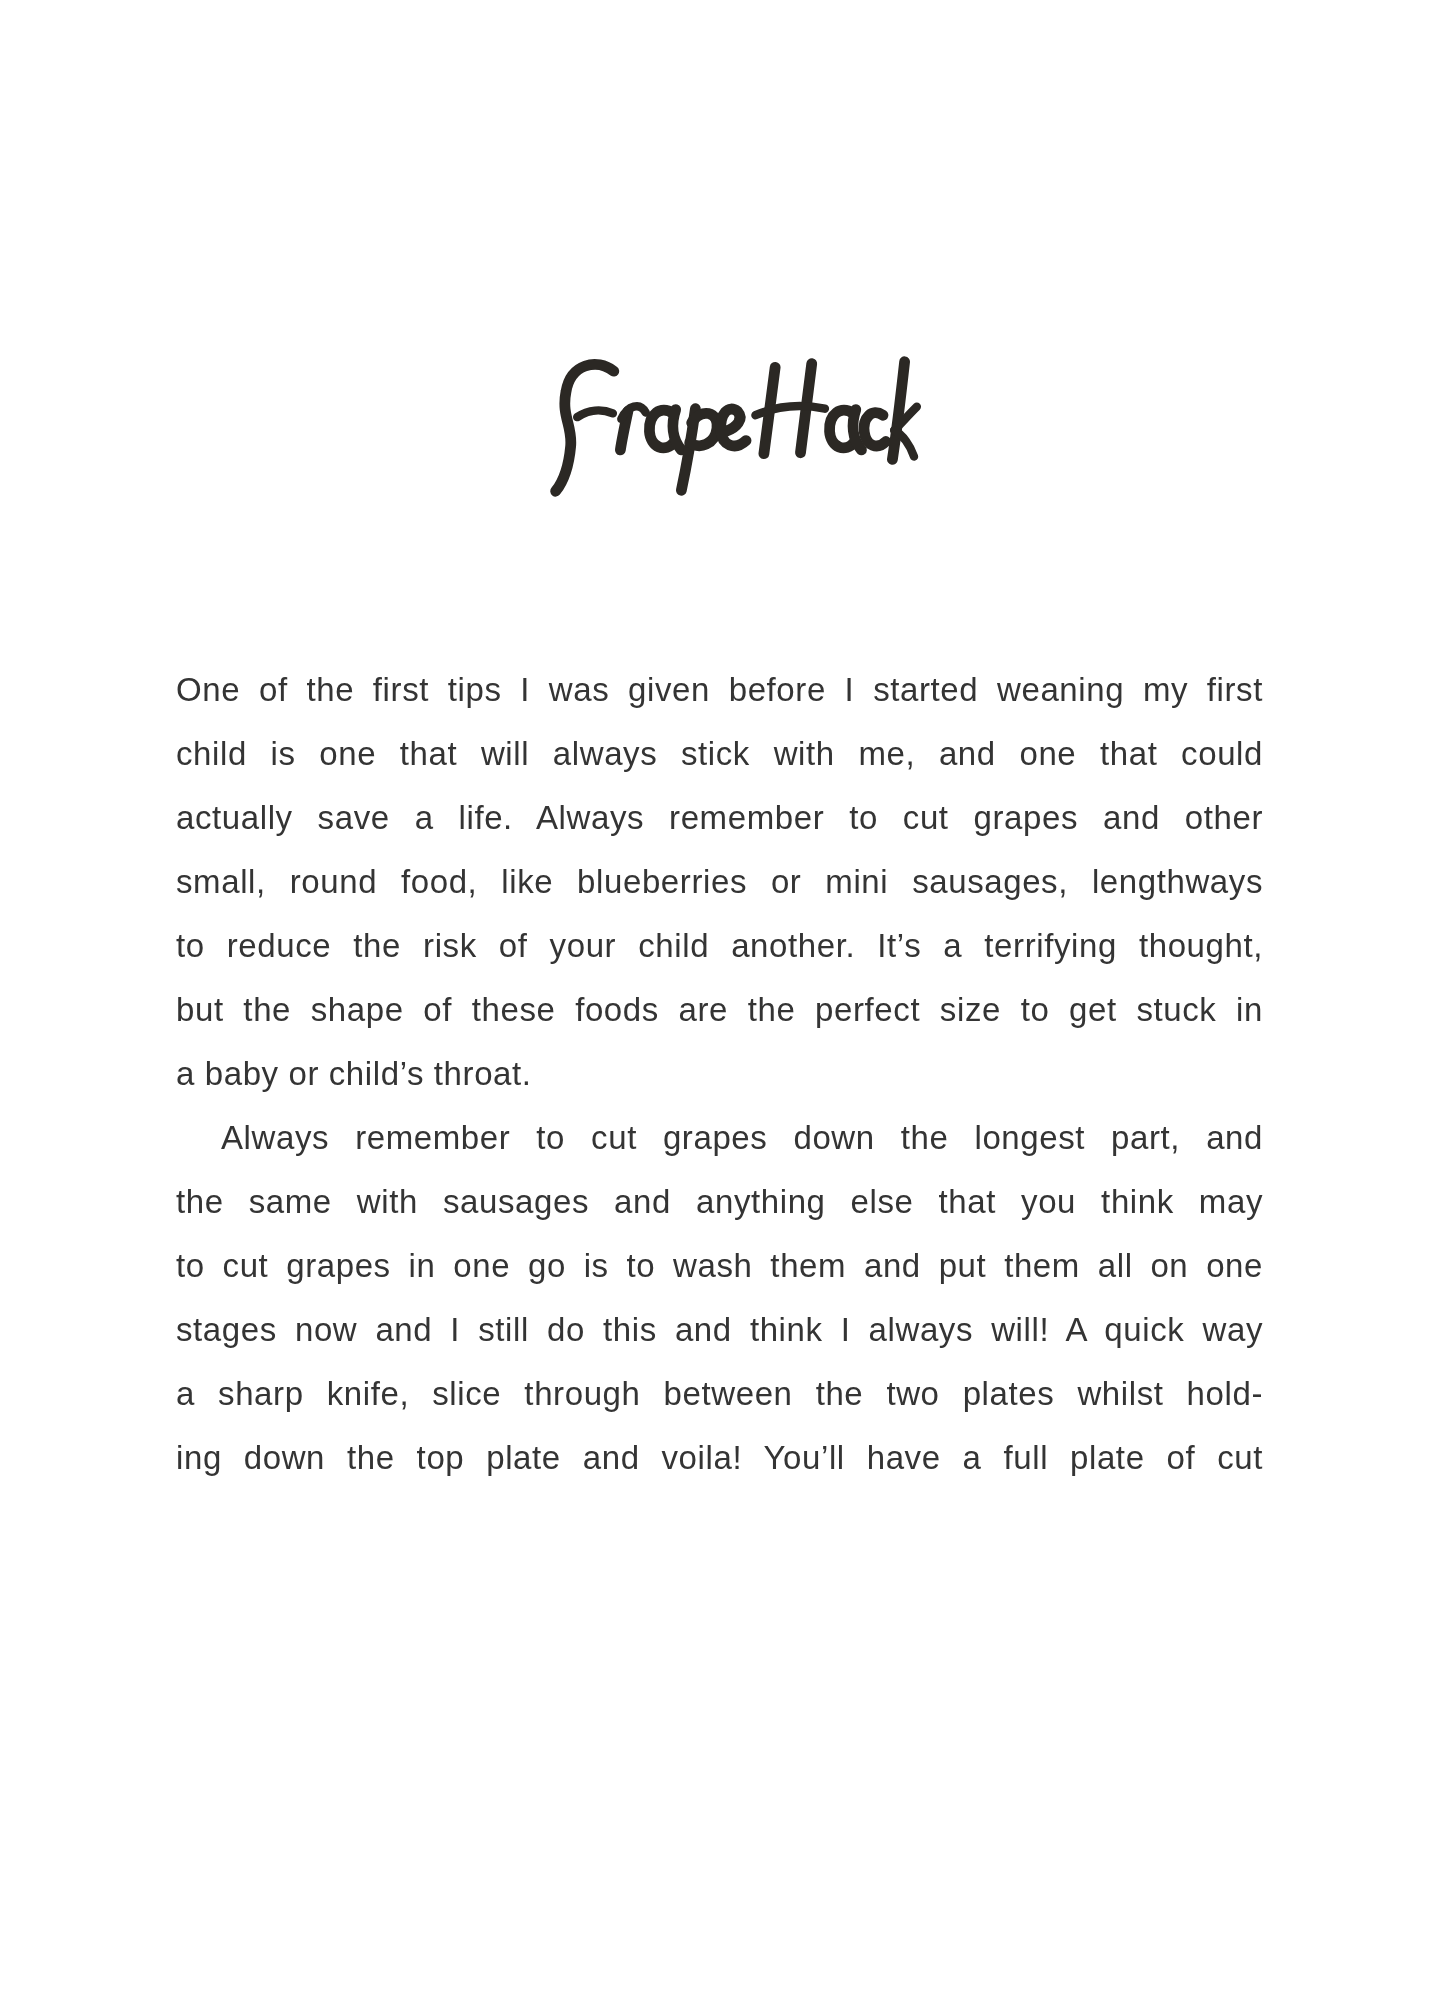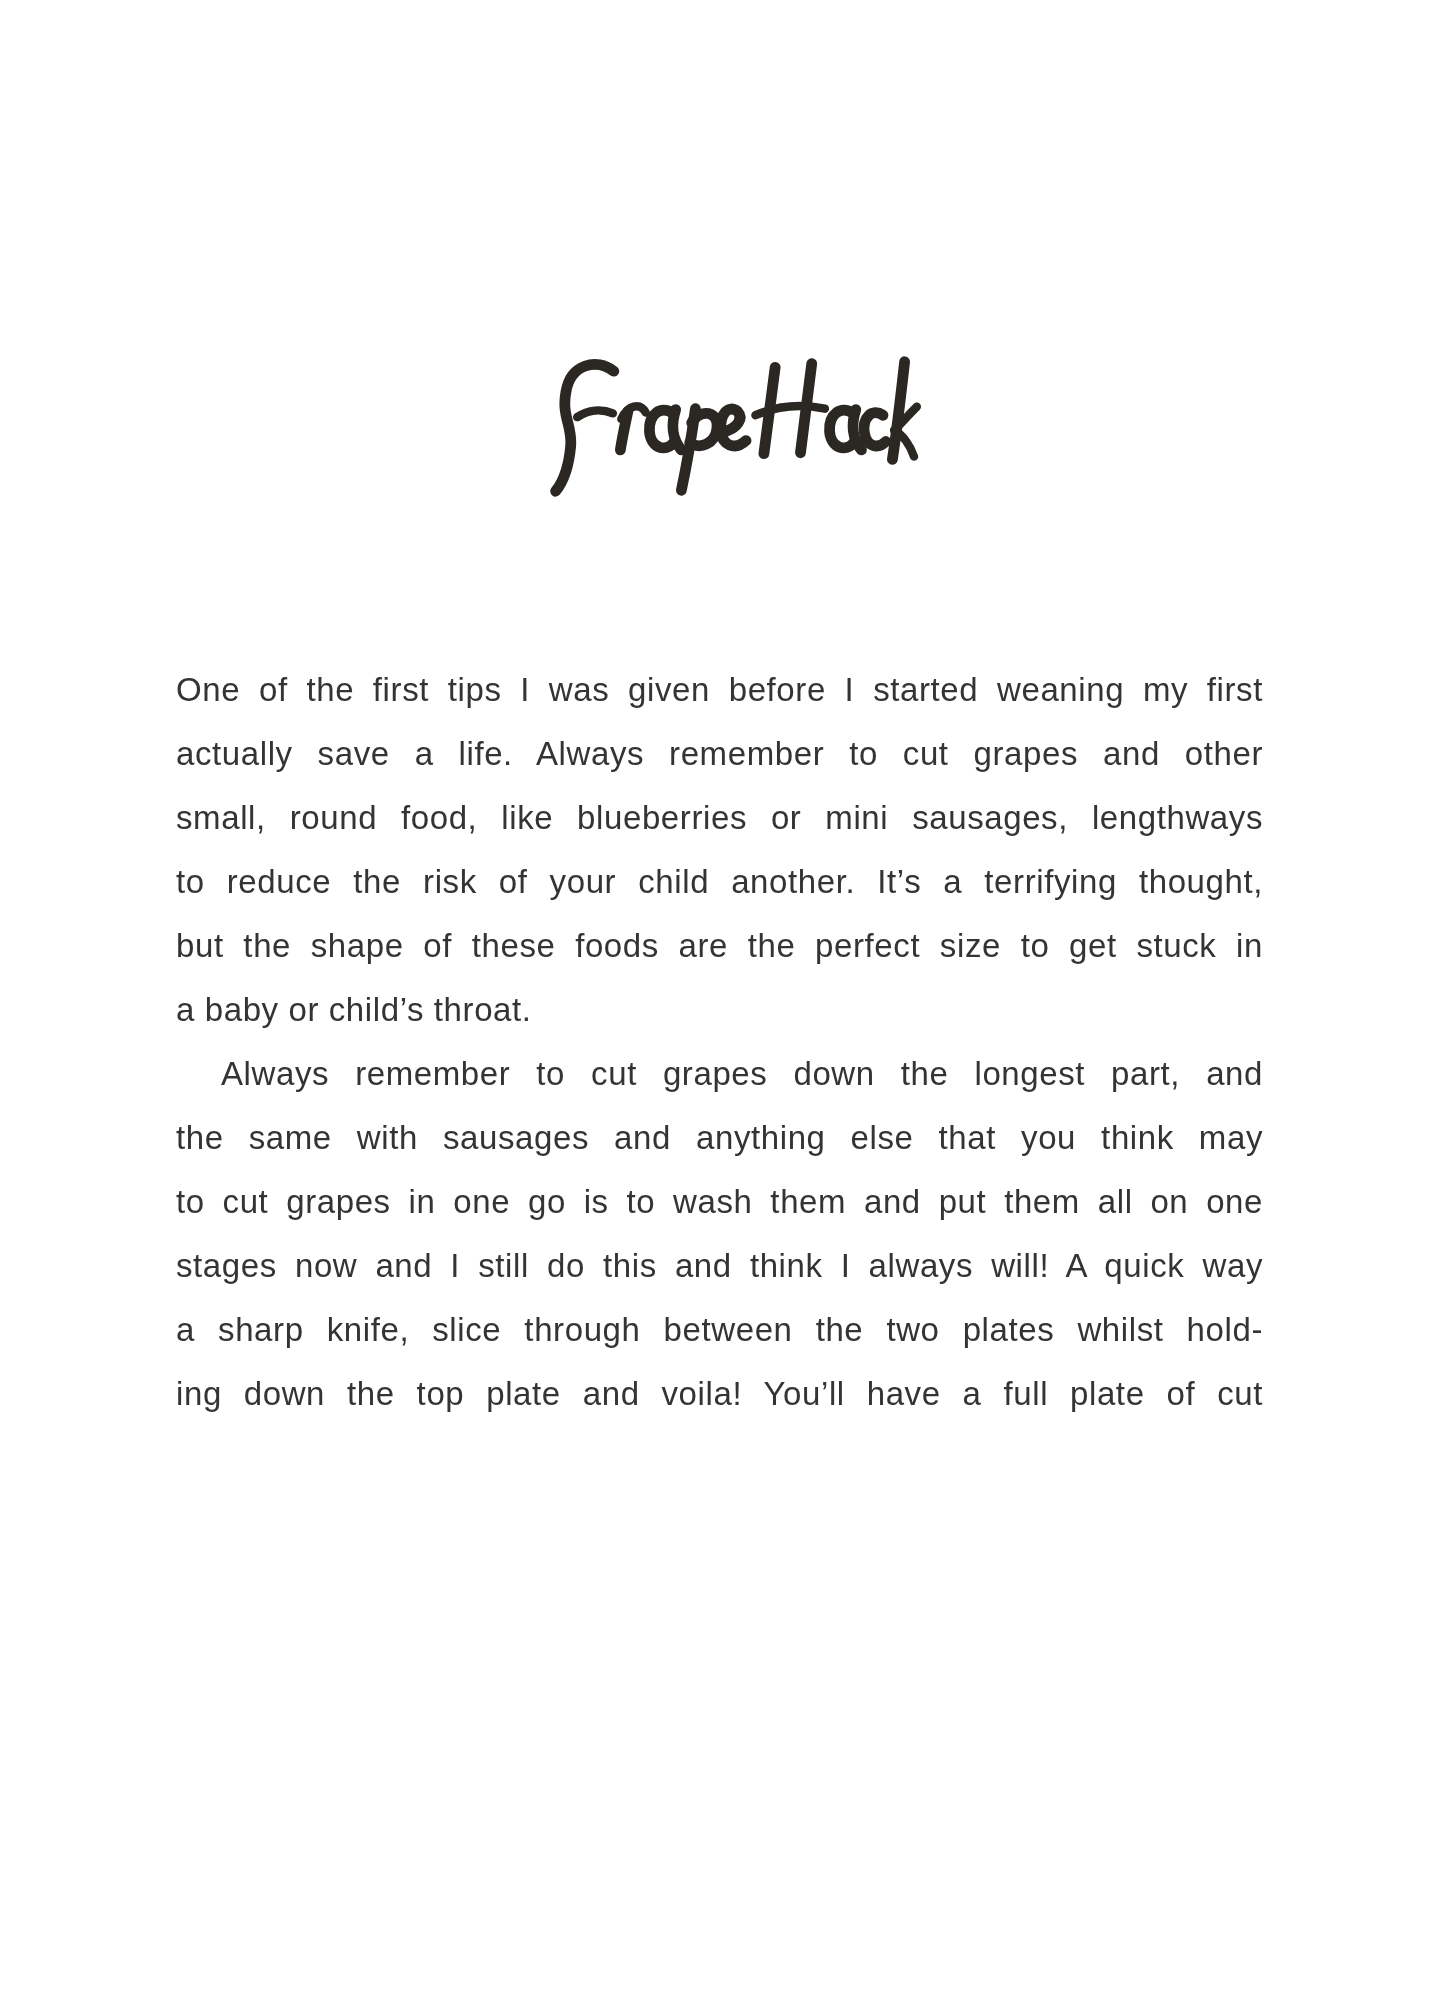--- a/index.html
+++ b/index.html
@@ -100,20 +100,21 @@
       <path class="s1" d="M 394 6 C 390 42 386 77 381 110"></path>
       <path class="s2" d="M 407 54 C 398 63 389 73 383 79"></path>
       <path class="s2" d="M 383 79 C 392 84 400 95 404 107"></path>
     </svg>
     <span class="sr-only">Grape Hack</span>
   </header>
 
   <main class="body-text">
       <div class="para">
         <div class="line">One of the first tips I was given before I started weaning my first</div>
+        <div class="line">child is one that will always stick with me, and one that could</div>
         <div class="line">actually save a life. Always remember to cut grapes and other</div>
         <div class="line">small, round food, like blueberries or mini sausages, lengthways</div>
         <div class="line">to reduce the risk of your child another. It’s a terrifying thought,</div>
         <div class="line">but the shape of these foods are the perfect size to get stuck in</div>
         <div class="line last">a baby or child’s throat.</div>
       </div>
       <div class="para">
         <div class="line indent">Always remember to cut grapes down the longest part, and</div>
         <div class="line">the same with sausages and anything else that you think may</div>
         <div class="line">to cut grapes in one go is to wash them and put them all on one</div>

